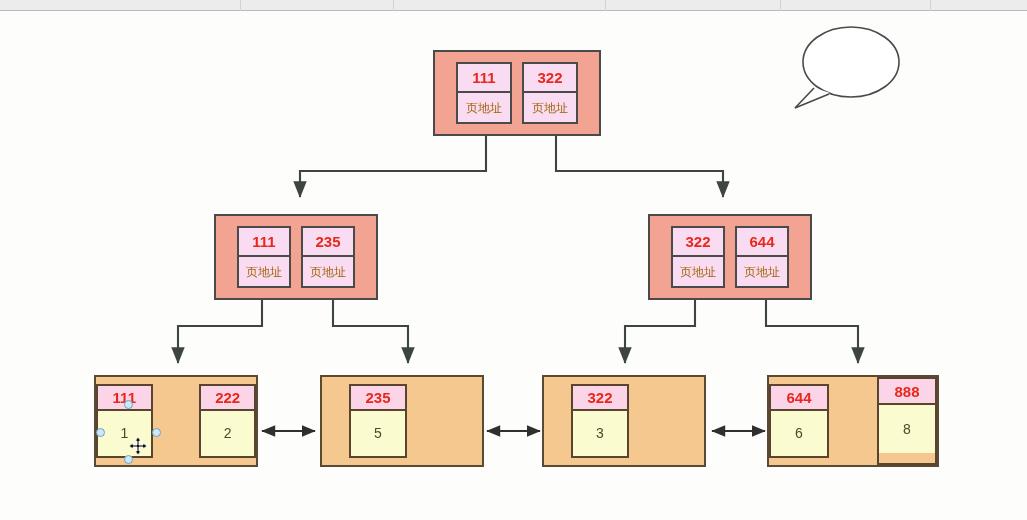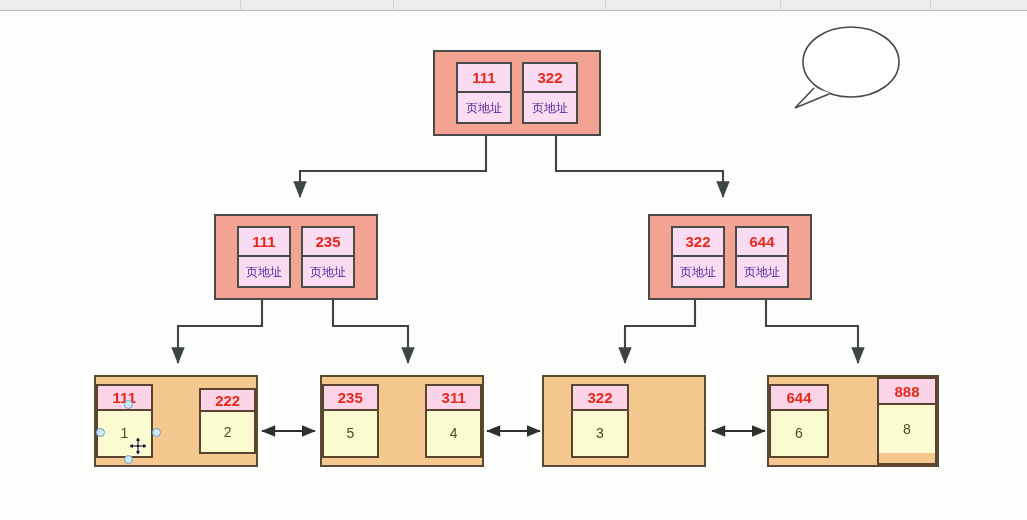--- a/index.html
+++ b/index.html
@@ -44,21 +44,21 @@
     background:#fadcf2;
     color:#e8281b;
     font-weight:bold;
     font-size:15px;
     display:flex;align-items:center;justify-content:center;
     box-sizing:border-box;
     border-bottom:2px solid #4a4a4a;
   }
   .inode .ptr{
     background:#fadcf2;
-    color:#4c1d95;
+    color:#a16207;
     font-size:12px;
     line-height:14px;
     text-align:center;
     display:flex;align-items:center;justify-content:center;
     box-sizing:border-box;
     padding:0 4px;
     border-radius:11px;
   }
   .inode .gap{width:10px;}
 
@@ -208,45 +208,41 @@
       <div class="ptr" style="height:30px;">页地址</div>
     </div>
   </div>
 
   <div class="node leaf" style="left:94px;top:364px;width:164px;height:92px;">
     <div class="cellpair" style="width:58px;height:74px;">
       <div class="key" style="height:26px;">111</div>
       <div class="val" style="height:48px;">1</div>
     </div>
     <div class="gapmid"></div>
-    <div class="cellpair" style="width:58px;height:66px;">
+    <div class="cellpair" style="width:58px;height:74px;">
       <div class="key" style="height:26px;">222</div>
       <div class="val" style="height:48px;">2</div>
     </div>
   </div>
 
   <div class="handle" style="left:124px;top:389px;"></div>
   <div class="handle" style="left:96px;top:417px;"></div>
   <div class="handle" style="left:152px;top:417px;"></div>
   <div class="handle" style="left:124px;top:444px;"></div>
   <svg class="move-cursor" style="left:128px;top:425px;" width="20" height="20" viewBox="0 0 20 20">
     <path d="M10,1 L13,5 L11,5 L11,9 L15,9 L15,7 L19,10 L15,13 L15,11 L11,11 L11,15 L13,15 L10,19
              L7,15 L9,15 L9,11 L5,11 L5,13 L1,10 L5,7 L5,9 L9,9 L9,5 L7,5 z" fill="#111" stroke="#fff" stroke-width="0.9"></path>
   </svg>
 
   <div class="node leaf" style="left:320px;top:364px;width:164px;height:92px;">
     <div class="cellpair" style="width:58px;height:74px;">
       <div class="key" style="height:26px;">235</div>
       <div class="val" style="height:48px;">5</div>
     </div>
     <div class="gapmid"></div>
-    <div class="cellpair" style="width:58px;height:74px;">
-      <div class="key" style="height:26px;">311</div>
-      <div class="val" style="height:48px;">4</div>
-    </div>
   </div>
 
   <div class="node leaf" style="left:542px;top:364px;width:164px;height:92px;">
     <div class="cellpair" style="width:58px;height:74px;">
       <div class="key" style="height:26px;">322</div>
       <div class="val" style="height:48px;">3</div>
     </div>
     <div class="gapmid"></div>
   </div>
 

